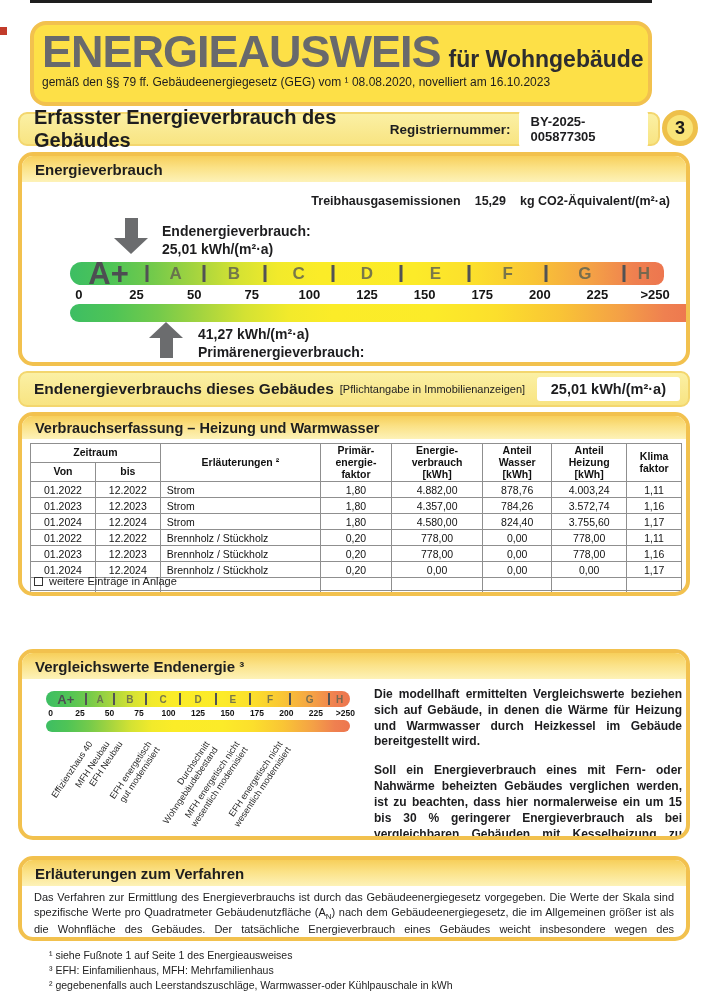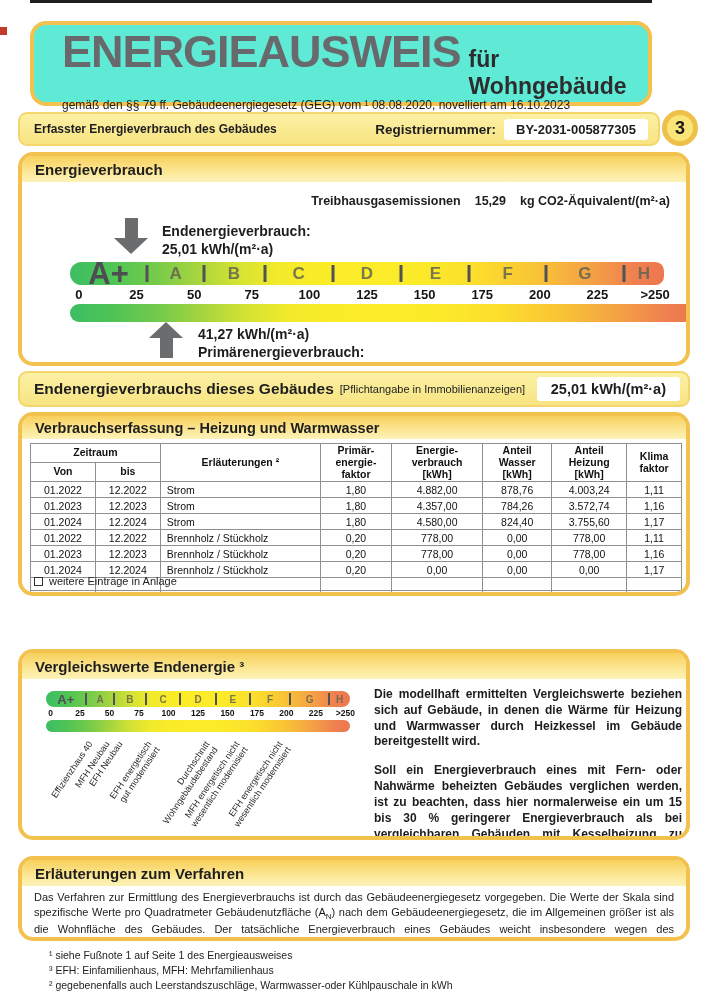--- a/index.html
+++ b/index.html
@@ -10,29 +10,29 @@
   
   .topline { left:30px; top:0; width:622px; height:3px; background:#1e1e1e; }
   .redmark { left:0; top:27px; width:7px; height:8px; background:#c23b2a; }
 
   
   .gbox { background:#fff; border:4px solid #F2C14E; border-radius:15px; overflow:hidden; box-shadow: inset 0 0 0 2px #fff; }
   .band { background:linear-gradient(180deg,#F7CF5B 0%,#FBE287 45%,#FDF2B8 100%); font-weight:bold; font-size:15px; color:#1e1e1e; padding:5px 0 4px 13px; }
   .pill { background:linear-gradient(180deg,#FBF0A4,#F8E482); border:2px solid #F3D66E; border-radius:9px; }
 
   
-  #hdr-box { left:30px; top:21px; width:622px; height:85px; border:4px solid #F2C14E; border-radius:16px; background:#5eead4; padding:2px 0 0 28px; }
+  #hdr-box { left:30px; top:21px; width:622px; height:85px; border:4px solid #F2C14E; border-radius:16px; background:#fde047; padding:2px 0 0 8px; }
   .hdr-title-row { display:flex; align-items:baseline; }
   .hdr-title { font-size:45px; font-weight:bold; color:#68696C; letter-spacing:-1px; line-height:1.1; }
   .hdr-sub { font-size:23px; font-weight:bold; color:#2d2d2f; margin-left:8px; }
   .hdr-law { font-size:12px; color:#1d1d1f; margin-top:-2px; }
 
   
   #reg-band { left:18px; top:112px; width:642px; height:34px; display:flex; align-items:center; padding:0 10px 0 14px; }
-  .reg-title { font-weight:bold; font-size:12px; }
+  .reg-title { font-weight:bold; font-size:20px; }
   .reg-label { font-weight:bold; font-size:13.5px; margin-left:auto; margin-right:8px; }
   .reg-value { background:#fff; border-radius:3px; font-weight:bold; font-size:13px; padding:3px 12px; }
   #page-circle { left:662px; top:110px; width:36px; height:36px; border-radius:50%; border:5px solid #EEC04A; background:#F9E478; text-align:center; line-height:26px; font-weight:bold; font-size:18px; color:#1a1a1a; }
 
   
   #energy-box { left:18px; top:152px; width:672px; height:214px; }
   .ghg-row { position:absolute; top:38px; right:16px; display:flex; gap:14px; font-weight:bold; font-size:12.5px; }
   .arrow { position:absolute; width:34px; }
   .arrow .shaft { width:13px; height:20px; background:#6B6C6E; margin:0 auto; }
   .arrow .head-down { width:0; height:0; border-left:17px solid transparent; border-right:17px solid transparent; border-top:16px solid #6B6C6E; }
@@ -99,21 +99,21 @@
     <div class="hdr-title-row">
       <span class="hdr-title">ENERGIEAUSWEIS</span>
       <span class="hdr-sub">für Wohngebäude</span>
     </div>
     <div class="hdr-law">gemäß den §§ 79 ff. Gebäudeenergiegesetz (GEG) vom ¹ 08.08.2020, novelliert am 16.10.2023</div>
   </div>
 
   <div class="abs pill" id="reg-band">
     <span class="reg-title">Erfasster Energieverbrauch des Gebäudes</span>
     <span class="reg-label">Registriernummer:</span>
-    <span class="reg-value">BY-2031-005877305</span>
+    <span class="reg-value">BY-2025-005877305</span>
   </div>
   <div class="abs" id="page-circle">3</div>
 
   <div class="abs gbox" id="energy-box">
     <div class="band">Energieverbrauch</div>
 
     <div class="ghg-row">
       <span>Treibhausgasemissionen</span>
       <span>15,29</span>
       <span>kg CO2-Äquivalent/(m²·a)</span>

